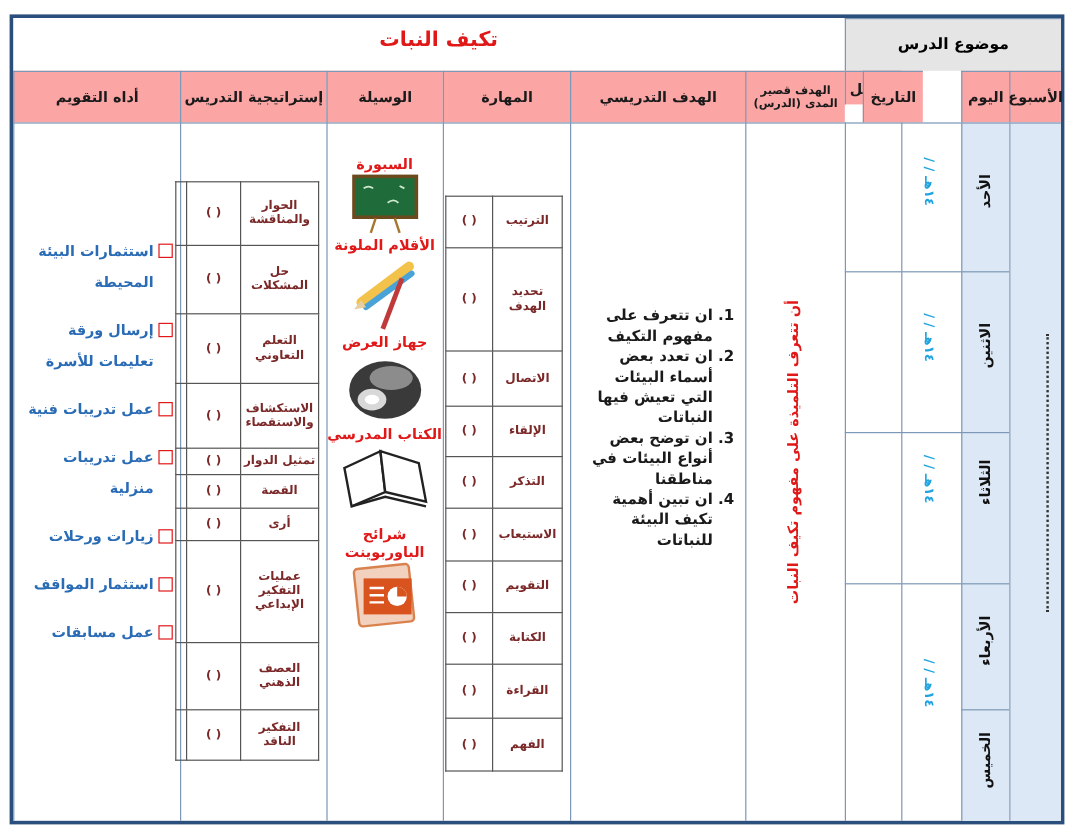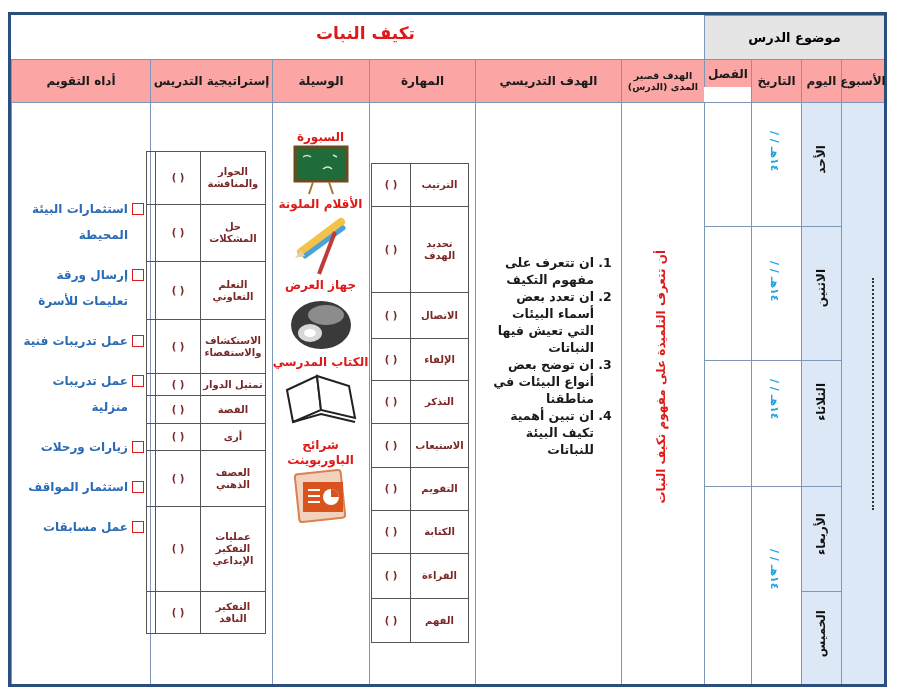--- a/index.html
+++ b/index.html
@@ -38,21 +38,21 @@
 </div>
 <div class="cell topic" style="left:704px;top:15px;width:180px;height:44px;">موضوع الدرس</div>
 
 <div class="cell hdr" style="left:11px;top:59px;width:139px;height:43px;">أداه التقويم</div>
 <div class="cell hdr" style="left:150px;top:59px;width:122px;height:43px;">إستراتيجية التدريس</div>
 <div class="cell hdr" style="left:272px;top:59px;width:97px;height:43px;">الوسيلة</div>
 <div class="cell hdr" style="left:369px;top:59px;width:106px;height:43px;">المهارة</div>
 <div class="cell hdr" style="left:475px;top:59px;width:146px;height:43px;">الهدف التدريسي</div>
 <div class="cell hdr small" style="left:621px;top:59px;width:83px;height:43px;">الهدف قصير المدى (الدرس)</div>
 <div class="cell hdr" style="left:704px;top:59px;width:47px;height:28px;">الفصل</div>
-<div class="cell hdr" style="left:751px;top:59px;width:50px;height:43px;">التاريخ</div>
+<div class="cell hdr" style="left:719px;top:59px;width:50px;height:43px;">التاريخ</div>
 <div class="cell hdr" style="left:801px;top:59px;width:40px;height:43px;">اليوم</div>
 <div class="cell hdr" style="left:841px;top:59px;width:43px;height:43px;">الأسبوع</div>
 
 <div class="cell" style="left:11px;top:102px;width:139px;height:582px;"></div>
 <div class="cell" style="left:150px;top:102px;width:122px;height:582px;"></div>
 <div class="cell" style="left:272px;top:102px;width:97px;height:582px;"></div>
 <div class="cell" style="left:369px;top:102px;width:106px;height:582px;"></div>
 <div class="cell" style="left:475px;top:102px;width:146px;height:582px;"></div>
 <div class="cell" style="left:621px;top:102px;width:83px;height:582px;"></div>
 <div class="cell shade" style="left:841px;top:102px;width:43px;height:582px;"></div>
@@ -179,27 +179,27 @@
   <tr style="height:28px">
         <td>القصة</td>
         <td class="paren">(   )</td>
         <td></td>
       </tr>
   <tr style="height:27px">
         <td>أرى</td>
         <td class="paren">(   )</td>
         <td></td>
       </tr>
+  <tr style="height:85px">
+        <td>عمليات التفكير الإبداعي</td>
+        <td class="paren">(   )</td>
+        <td></td>
+      </tr>
   <tr style="height:56px">
         <td>العصف الذهني</td>
-        <td class="paren">(   )</td>
-        <td></td>
-      </tr>
-  <tr style="height:85px">
-        <td>عمليات التفكير الإبداعي</td>
         <td class="paren">(   )</td>
         <td></td>
       </tr>
   <tr style="height:42px">
         <td>التفكير الناقد</td>
         <td class="paren">(   )</td>
         <td></td>
       </tr>
 </tbody>
   </table>

